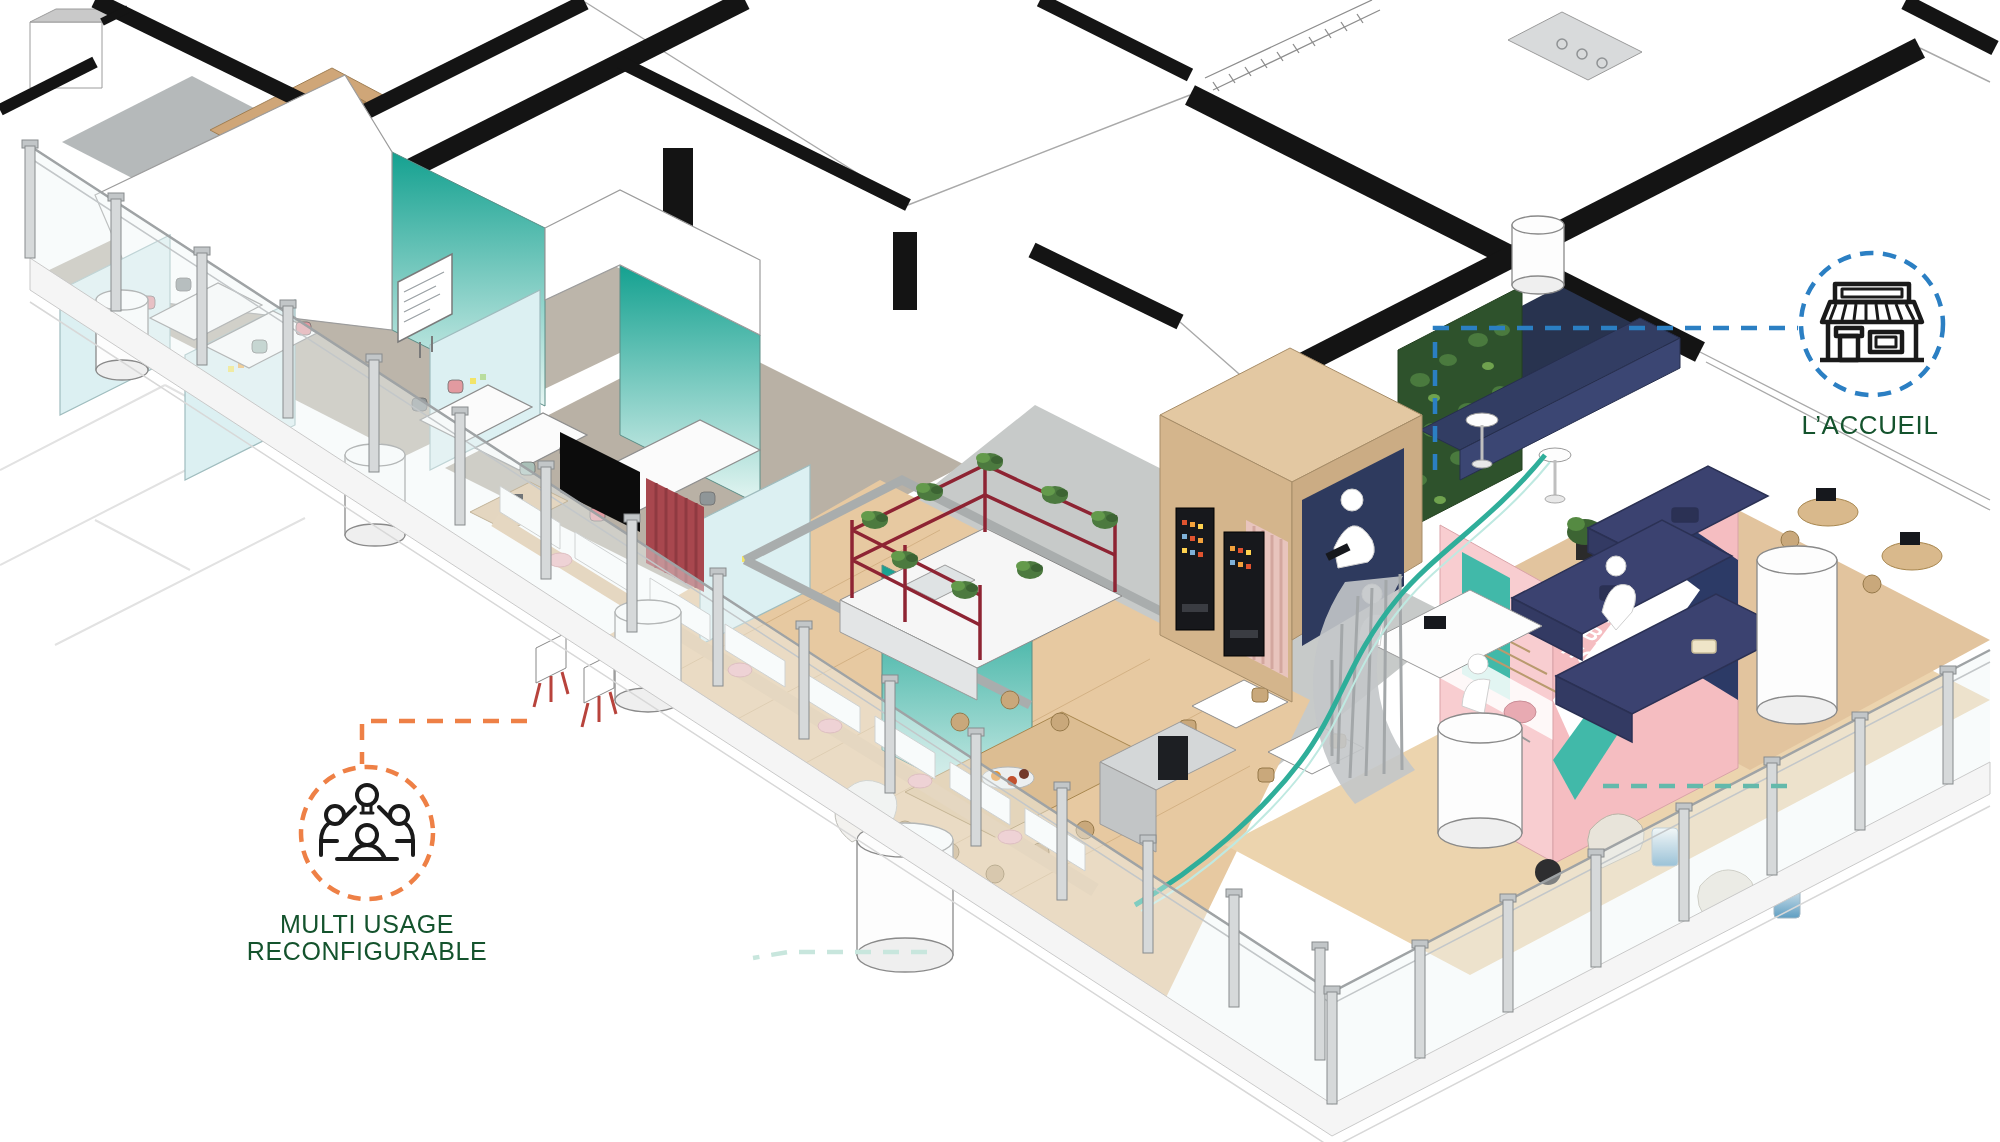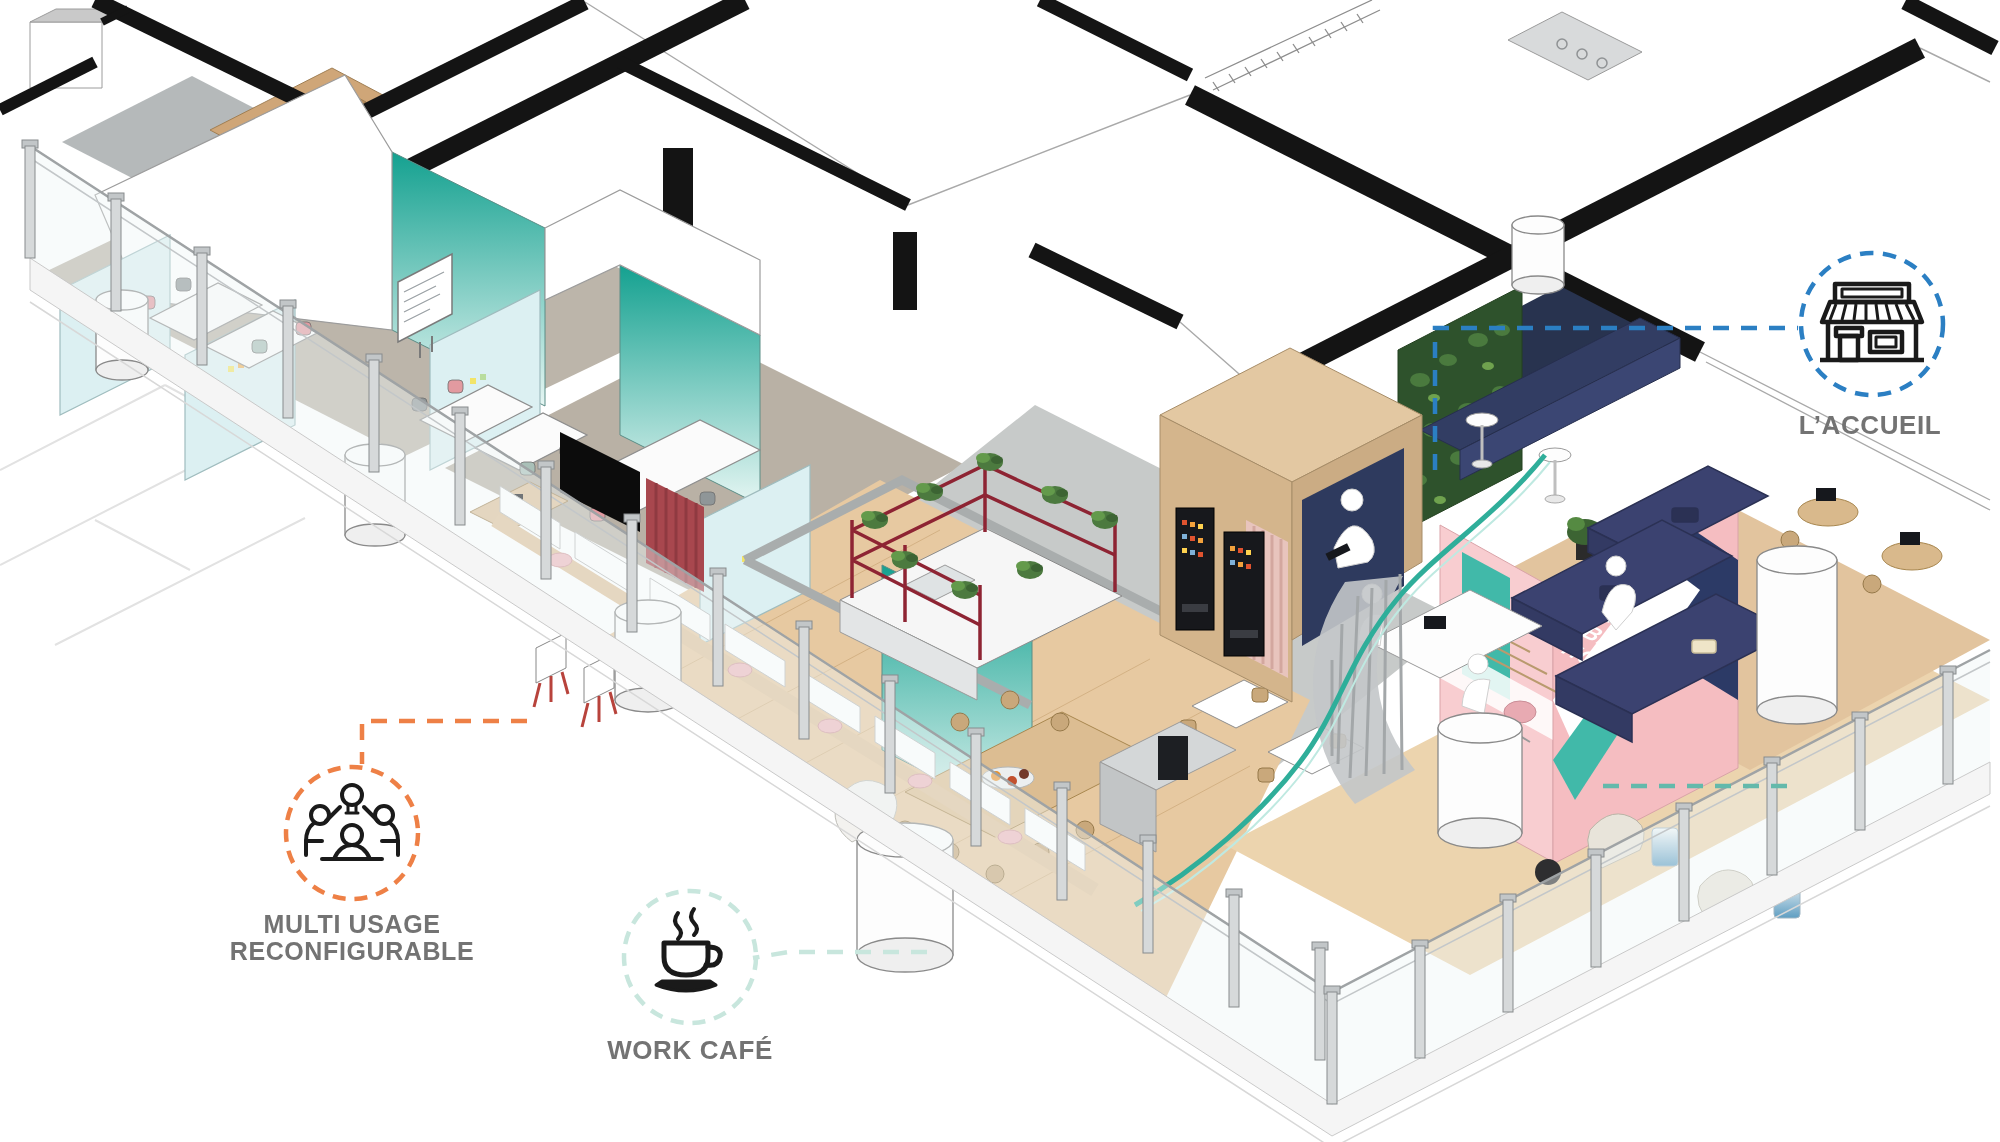--- a/index.html
+++ b/index.html
@@ -8,21 +8,21 @@
   .scene-svg,.leader-svg{position:absolute;left:0;top:0;}
   
   .bk{stroke:#141414;fill:none;}
   .thin{stroke:#a9a9a9;stroke-width:1.4;fill:none;}
   .wall{fill:#ffffff;stroke:#9c9c9c;stroke-width:1.2;}
   .glassblue{fill:#dcf0f2;stroke:#9fbcbe;stroke-width:1.2;}
   .woodline{stroke:#d3b184;stroke-width:1;}
   
   .callout{position:absolute;}
   .callout svg{display:block;}
-  .callout-label{position:absolute;white-space:nowrap;font-weight:700;color:#737373;
+  .callout-label{position:absolute;white-space:nowrap;font-weight:400;color:#14532d;
                  font-size:26px;letter-spacing:0.6px;transform:translateX(-50%);}
   .callout-label.two-line{text-align:center;font-size:25px;line-height:27px;}
   .mural-text{font-weight:800;font-style:italic;fill:#ffffff;font-size:21px;letter-spacing:1px;}
 </style>
 </head>
 <body>
 
 <div class="stage">
 
   <svg class="scene-svg" width="2000" height="1142" viewBox="0 0 2000 1142">
@@ -539,21 +539,21 @@
         <rect x="44" y="88" width="18" height="24"></rect>
         <rect x="40" y="80" width="26" height="8"></rect>
         <rect x="74" y="84" width="32" height="20"></rect>
         <rect x="80" y="89" width="20" height="10" stroke-width="3"></rect>
       </g>
     </svg>
     <div class="callout-label" style="left:74px;top:162px;">L’ACCUEIL</div>
   </div>
 
 
-  <div class="callout" style="left:282px;top:763px;">
+  <div class="callout" style="left:297px;top:763px;">
     <svg width="140" height="140" viewBox="0 0 140 140">
       <circle cx="70" cy="70" r="66" fill="none" stroke-width="4.5" stroke-dasharray="13 9" stroke="#ee8046"></circle>
       <g stroke="#1a1a1a" stroke-width="4" fill="none" stroke-linecap="round" stroke-linejoin="round">
         <circle cx="70" cy="32" r="10"></circle>
         <path d="M66,42 L66,48 M74,42 L74,48 M64,50 L76,50" stroke-width="3"></path>
         <circle cx="38" cy="52" r="9"></circle>
         <path d="M32,60 Q24,66 24,78 L24,92 M44,58 L58,44"></path>
         <path d="M24,78 L40,78"></path>
         <circle cx="102" cy="52" r="9"></circle>
         <path d="M108,60 Q116,66 116,78 L116,92 M96,58 L82,44"></path>
@@ -562,27 +562,14 @@
         <path d="M52,96 Q58,82 70,82 Q82,82 88,96"></path>
         <path d="M40,96 L100,96"></path>
       </g>
     </svg>
     <div class="callout-label two-line" style="left:70px;top:148px;">
       <div>MULTI USAGE</div>
       <div>RECONFIGURABLE</div>
     </div>
   </div>
 
-  <div class="callout" style="left:620px;top:887px;">
-    <svg width="140" height="140" viewBox="0 0 140 140">
-      <circle cx="70" cy="70" r="66" fill="none" stroke-width="4.5" stroke-dasharray="13 9" stroke="#c8e6dd"></circle>
-      <g stroke="#1a1a1a" stroke-width="5" fill="none" stroke-linecap="round" stroke-linejoin="round">
-        <path d="M44,56 L44,70 Q44,88 66,88 Q88,88 88,70 L88,56 Z"></path>
-        <path d="M88,60 Q102,60 100,70 Q98,80 86,78"></path>
-        <path d="M36,98 Q66,110 96,98 L90,94 L42,94 Z" fill="#1a1a1a" stroke-width="3"></path>
-        <path d="M58,26 q-6,8 0,14 q6,6 0,12" stroke-width="4"></path>
-        <path d="M74,22 q-6,8 0,14 q6,6 0,12" stroke-width="4"></path>
-      </g>
-    </svg>
-    <div class="callout-label" style="left:70px;top:148px;">WORK CAFÉ</div>
-  </div>
 
 </div>
 
 </body></html>

